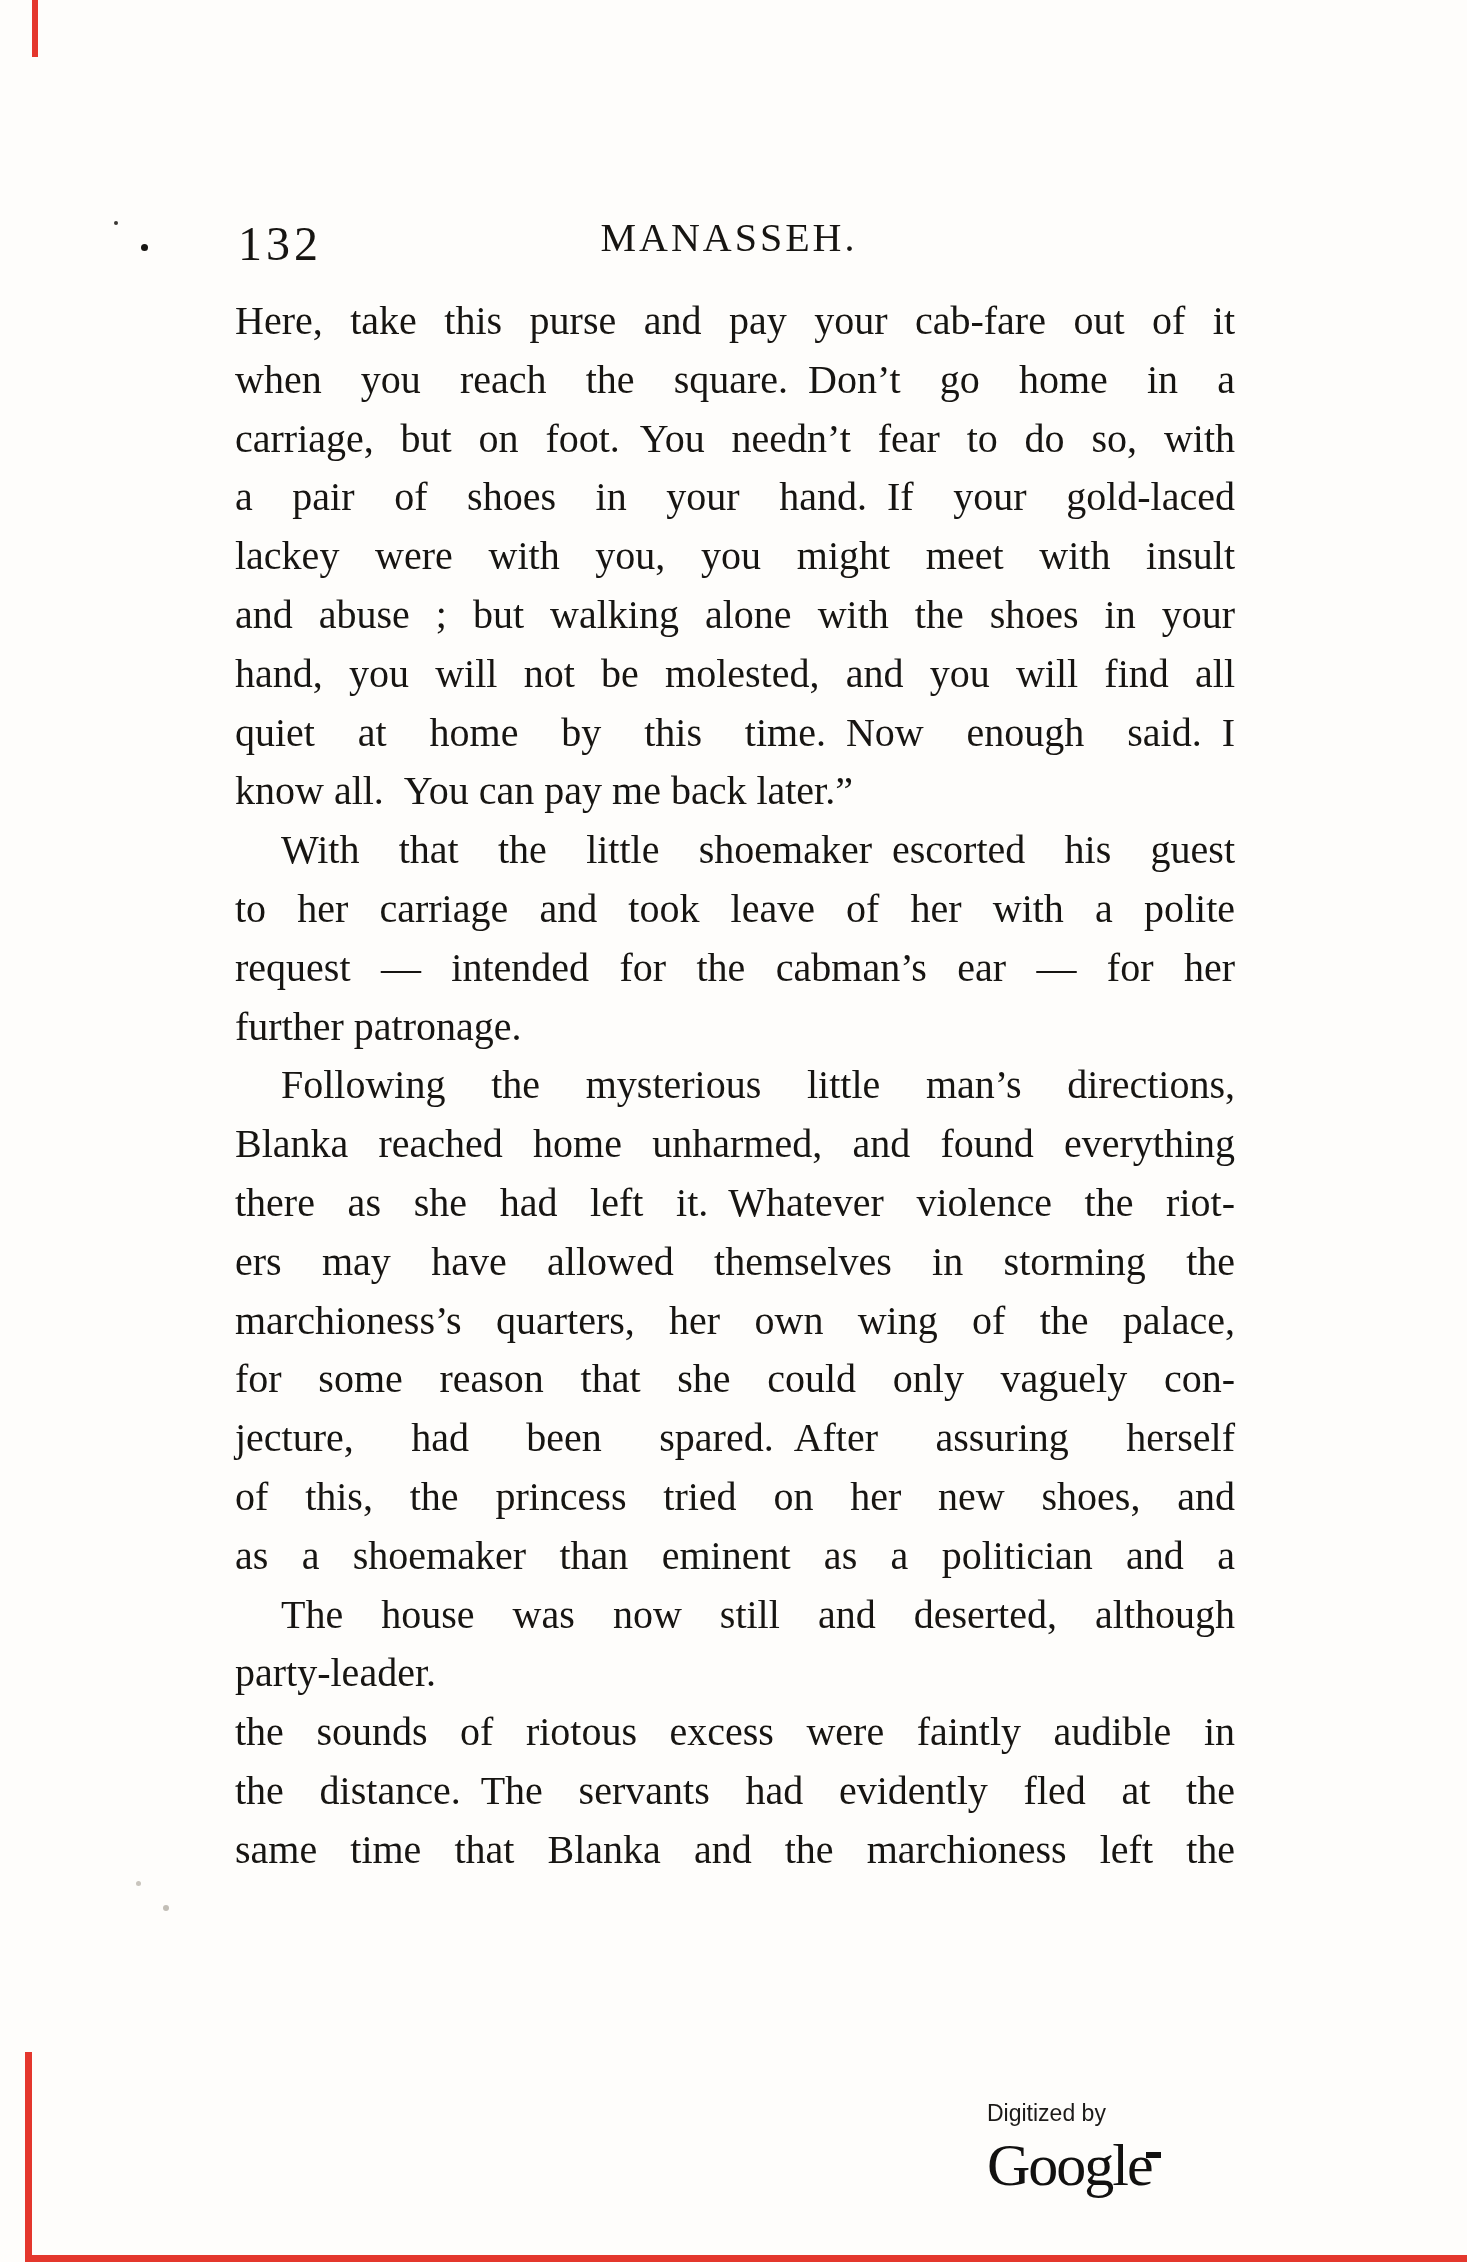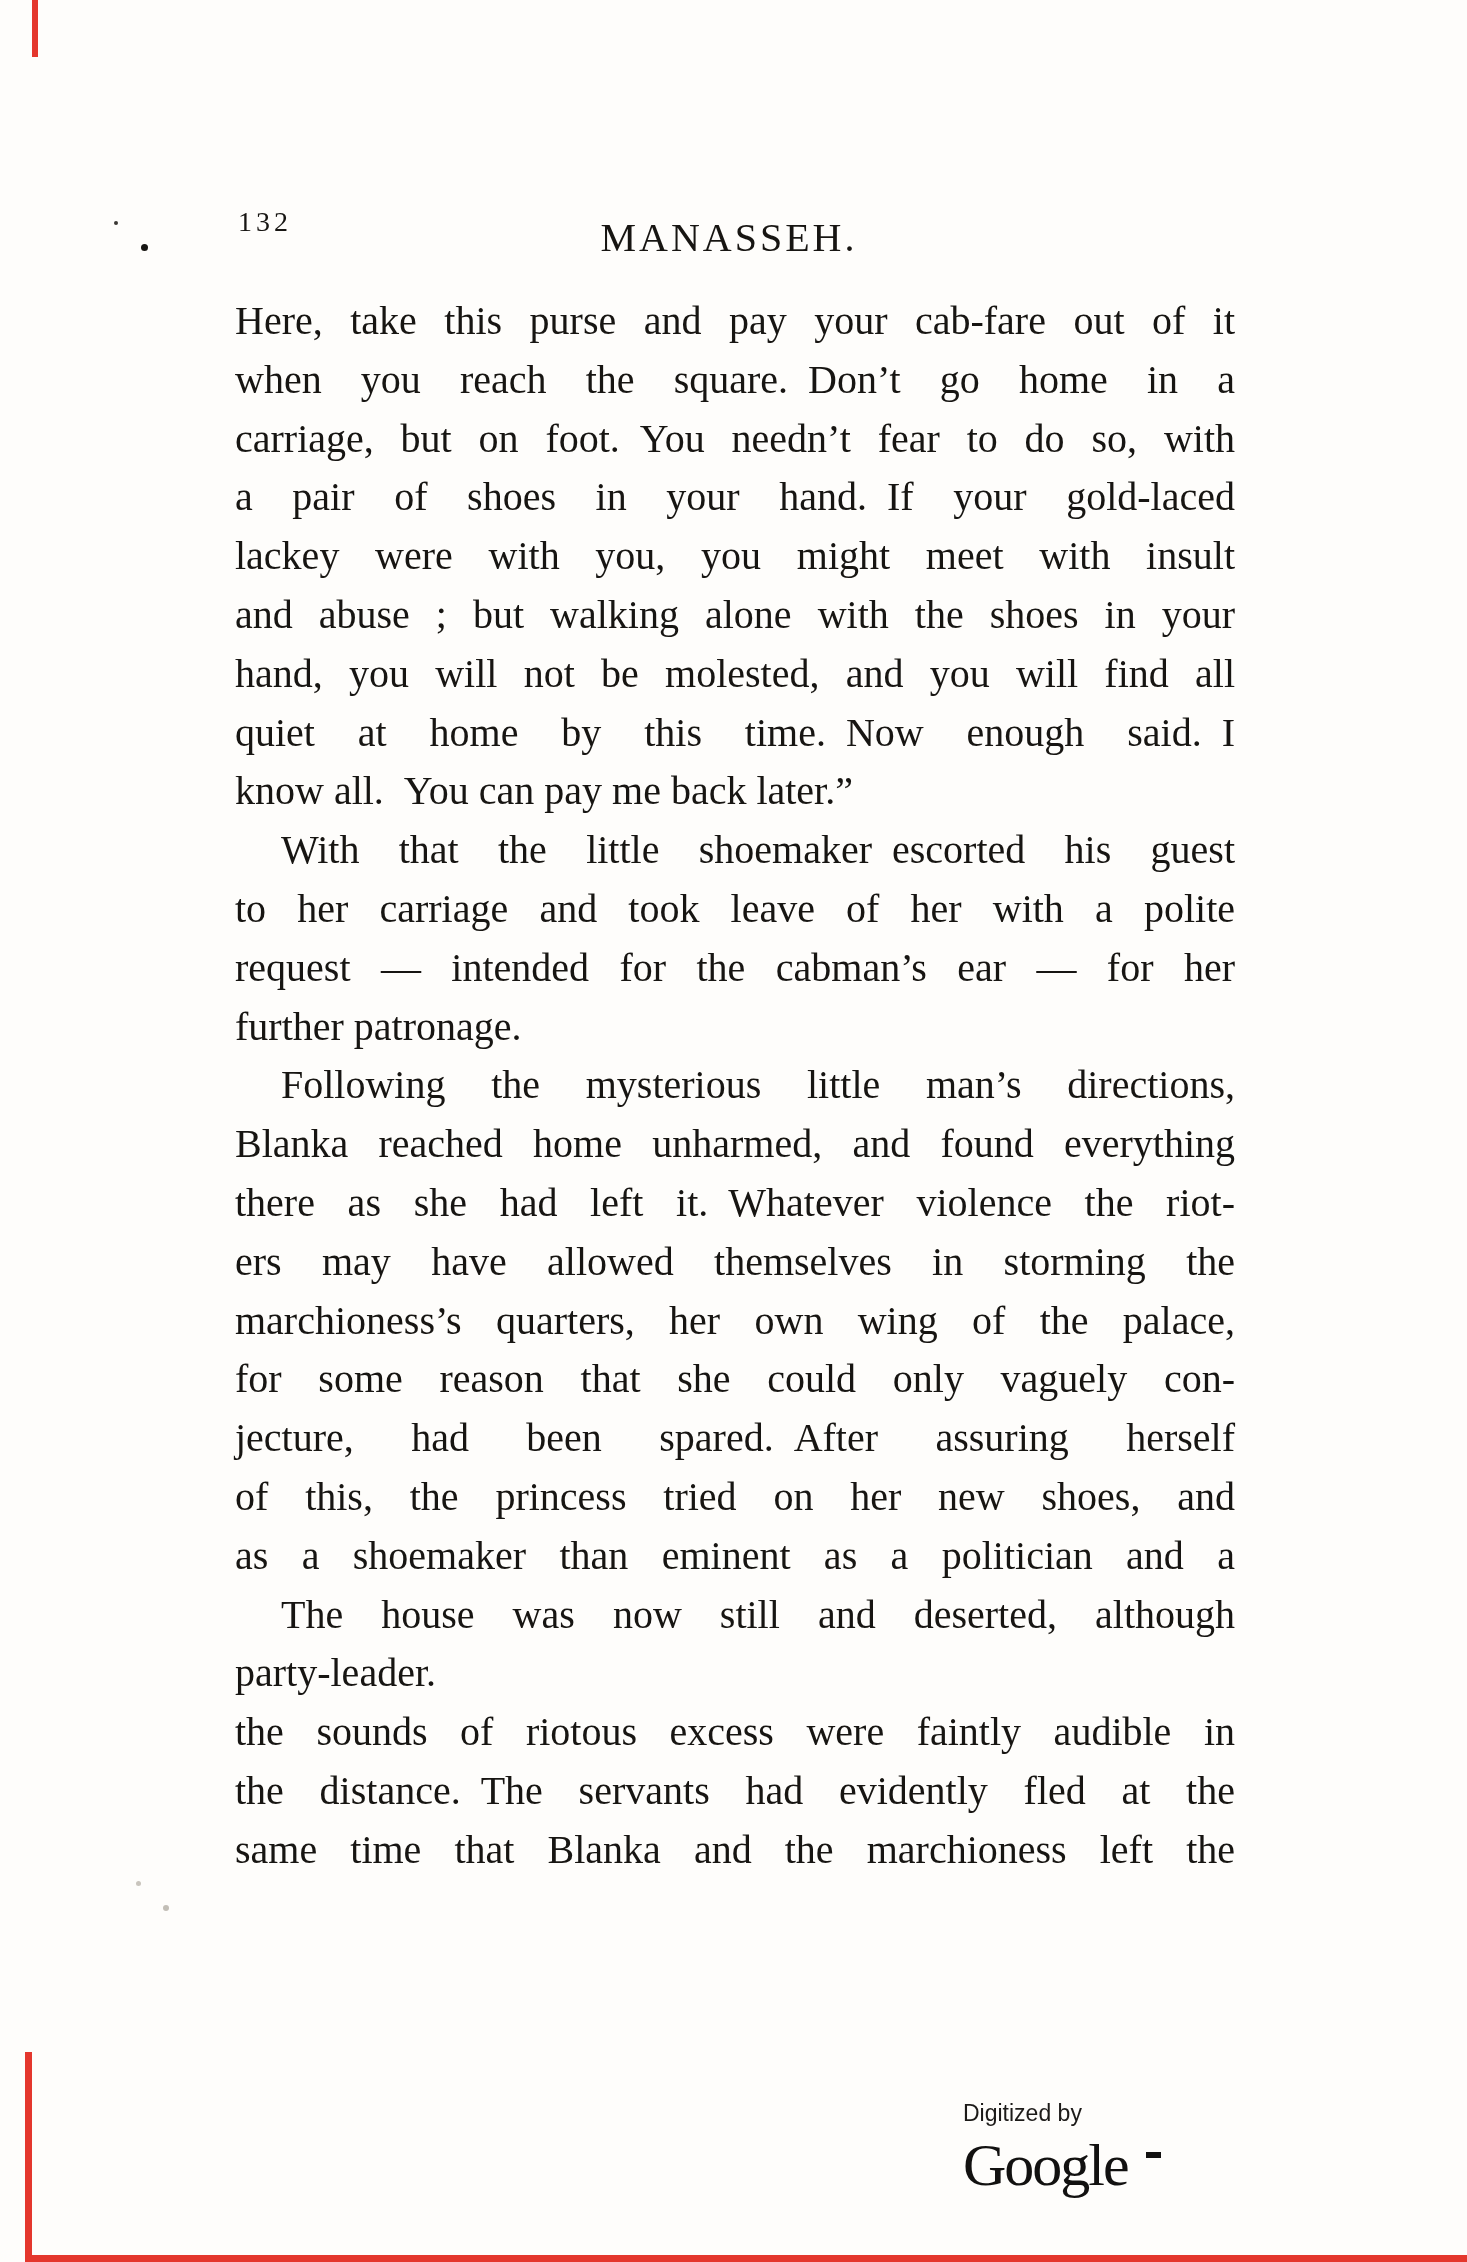--- a/index.html
+++ b/index.html
@@ -11,22 +11,22 @@
     width: 1467px;
     height: 2262px;
     background: #fefdfb;
     font-family: "Liberation Serif", "DejaVu Serif", serif;
     color: #171512;
     overflow: hidden;
   }
   .page-number {
     position: absolute;
     left: 238px;
-    top: 208px;
-    font-size: 28px;
+    top: 220px;
+    font-size: 48px;
     line-height: 1;
     letter-spacing: 4px;
   }
   .running-head {
     position: absolute;
     left: 219px;
     top: 218px;
     width: 1020px;
     text-align: center;
     font-size: 40px;
@@ -65,20 +65,21 @@
     font-family: "Liberation Sans", sans-serif;
     font-size: 23px;
     color: #1c1a18;
   }
   .google-logo {
     font-family: "Liberation Serif", serif;
     font-size: 60px;
     line-height: 53px;
     letter-spacing: -2px;
     color: #121110;
+    margin-left: 24px;
   }
   .logo-dash {
     position: absolute;
     left: 1146px;
     top: 2152px;
     width: 15px;
     height: 6px;
     background: #121110;
   }
   

